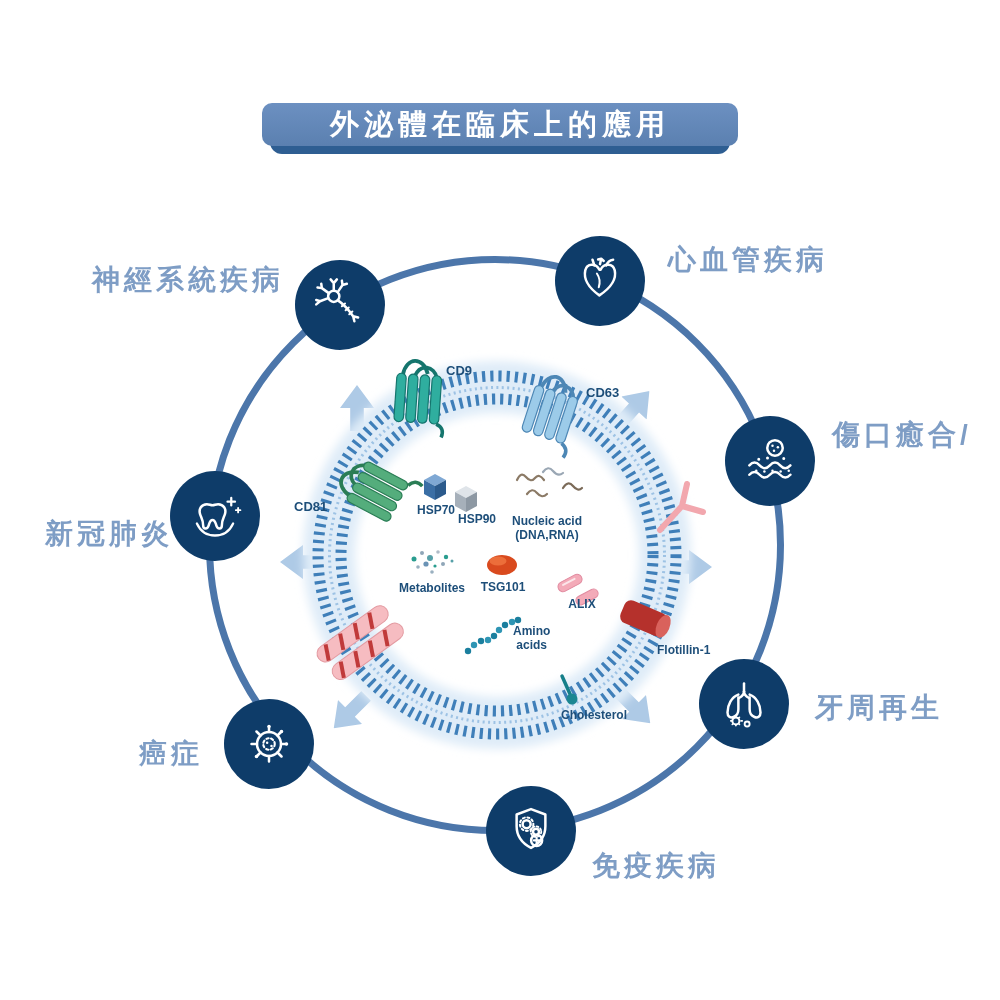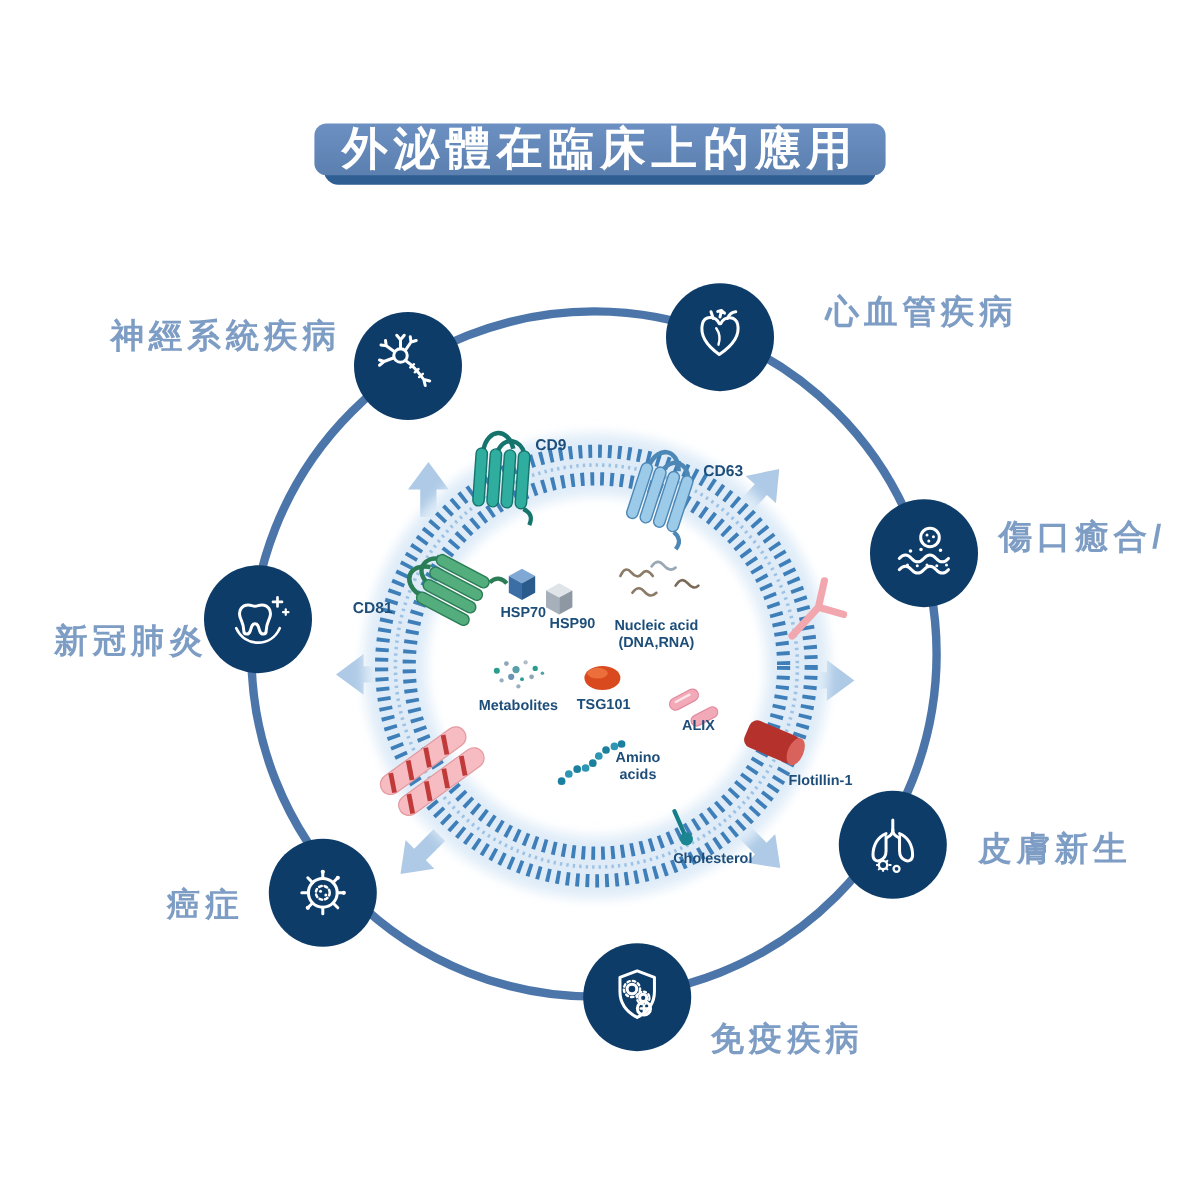--- a/index.html
+++ b/index.html
@@ -4,21 +4,21 @@
 <style>
   * { margin:0; padding:0; box-sizing:border-box; }
   html,body { width:1000px; height:1000px; background:#ffffff; font-family:"Liberation Sans", sans-serif; }
   .stage { position:absolute; left:0; top:0; width:1000px; height:1000px; overflow:hidden; }
 
   .banner-shadow { position:absolute; left:270px; top:118px; width:460px; height:36px;
                    background:var(--banner-shadow,#2e5e92); border-radius:12px; }
   .banner { position:absolute; left:262px; top:103px; width:476px; height:43px;
             background:linear-gradient(180deg, #6c90c1, var(--banner,#5b80b0));
             border-radius:10px; display:flex; align-items:center; justify-content:center; }
-  .banner-title { color:#ffffff; font-size:38px; font-weight:bold; letter-spacing:5px; white-space:nowrap;font-family:Liberation Serif, serif; }
+  .banner-title { color:#ffffff; font-size:29px; font-weight:bold; letter-spacing:5px; white-space:nowrap;font-family:Liberation Serif, serif; }
 
   .outer-ring { position:absolute; left:206px; top:256px; width:578px; height:578px;
                 border:7px solid var(--ring,#4c76aa); border-radius:50%; }
 
   .node { position:absolute; width:90px; height:90px; border-radius:50%;
           background:var(--node,#0e3c69); display:flex; align-items:center; justify-content:center; }
   .node svg { width:60px; height:60px; stroke:#ffffff; fill:none; stroke-width:2; stroke-linecap:round; stroke-linejoin:round; }
 
   .app-label { position:absolute; font-weight:bold; font-size:28px; color:var(--app-label,#7e9dc5);
                letter-spacing:4px; white-space:nowrap; line-height:37px; }
@@ -127,25 +127,25 @@
   <div class="node" style="left:170px;top:471px">
     <svg viewBox="0 0 48 48">
       <path d="M17.5,14.5 c-4.3,0 -6.8,3.9 -5.4,8.2 c1,3 2.4,4.7 2.4,8.6 c0,3.4 3.4,3.5 4.4,0.4 c0.8,-2.6 1.1,-4.6 3.1,-4.6 s2.3,2 3.1,4.6 c1,3.1 4.4,3 4.4,-0.4 c0,-3.9 1.4,-5.6 2.4,-8.6 c1.4,-4.3 -1.1,-8.2 -5.4,-8.2 c-1.9,0 -2.9,0.9 -4.5,0.9 s-2.6,-0.9 -4.5,-0.9 z"></path>
       <path d="M9.5,30 c2.8,6.2 8.3,9.6 14.5,9.6 c6.2,0 11.7,-3.4 14.5,-9.6" stroke-width="1.8"></path>
       <path d="M37,9.5 v6 M34,12.5 h6" stroke-width="1.8"></path>
       <path d="M42.5,17.5 v3.6 M40.7,19.3 h3.6" stroke-width="1.5"></path>
     </svg>
   </div>
 
   <div class="app-label" style="left:92px;top:261px">神經系統疾病</div>
-  <div class="app-label" style="left:688px;top:241px">心血管疾病</div>
-  <div class="app-label" style="left:832px;top:429px">
+  <div class="app-label" style="left:668px;top:241px">心血管疾病</div>
+  <div class="app-label" style="left:832px;top:416px">
     <div>傷口癒合/</div>
   </div>
-  <div class="app-label" style="left:815px;top:689px">皮膚新生</div>
+  <div class="app-label" style="left:815px;top:689px">牙周再生</div>
   <div class="app-label" style="left:592px;top:847px">免疫疾病</div>
   <div class="app-label" style="left:139px;top:735px">癌症</div>
   <div class="app-label" style="left:45px;top:515px">新冠肺炎</div>
 
   <svg class="exo-svg" viewBox="0 0 1000 1000">
     <defs>
       <filter id="soft" x="-20%" y="-20%" width="140%" height="140%">
           <feGaussianBlur stdDeviation="5"></feGaussianBlur>
         </filter>
       <g id="tspan">

